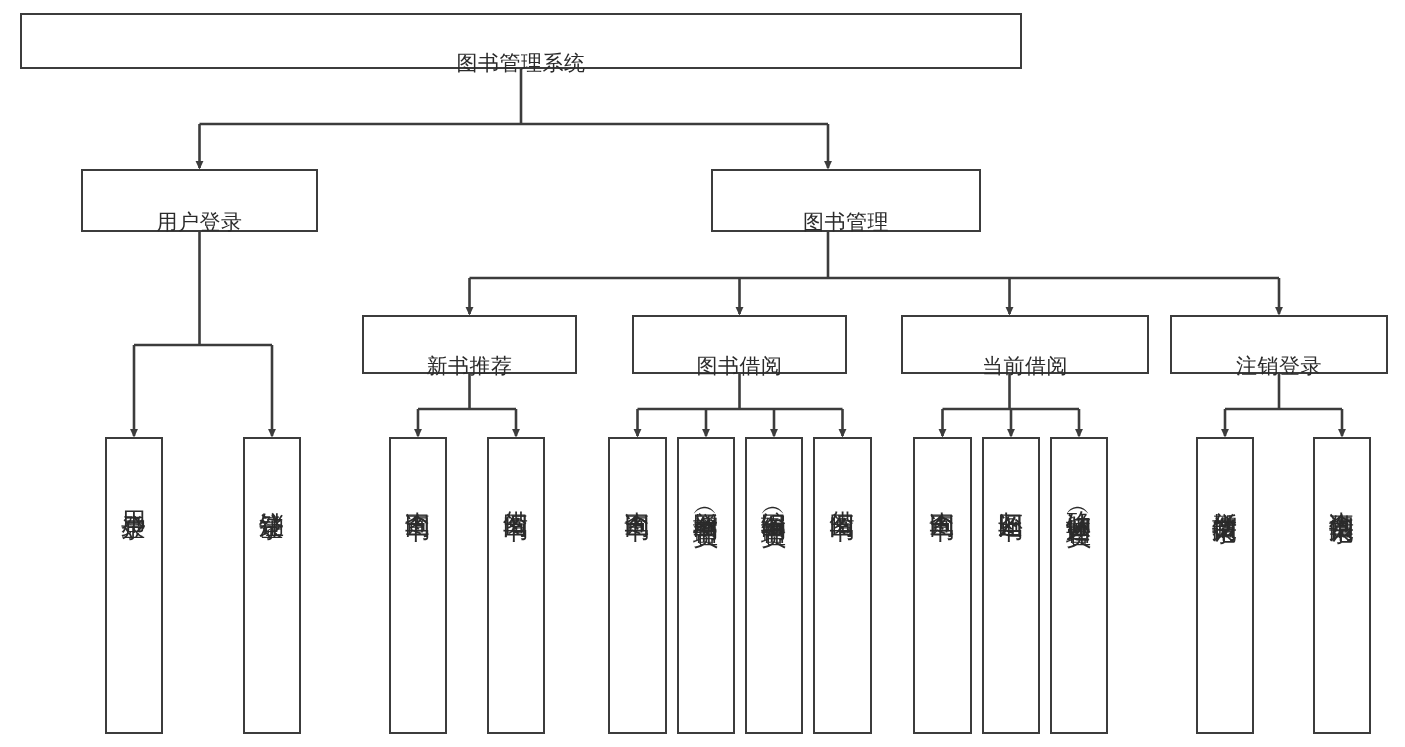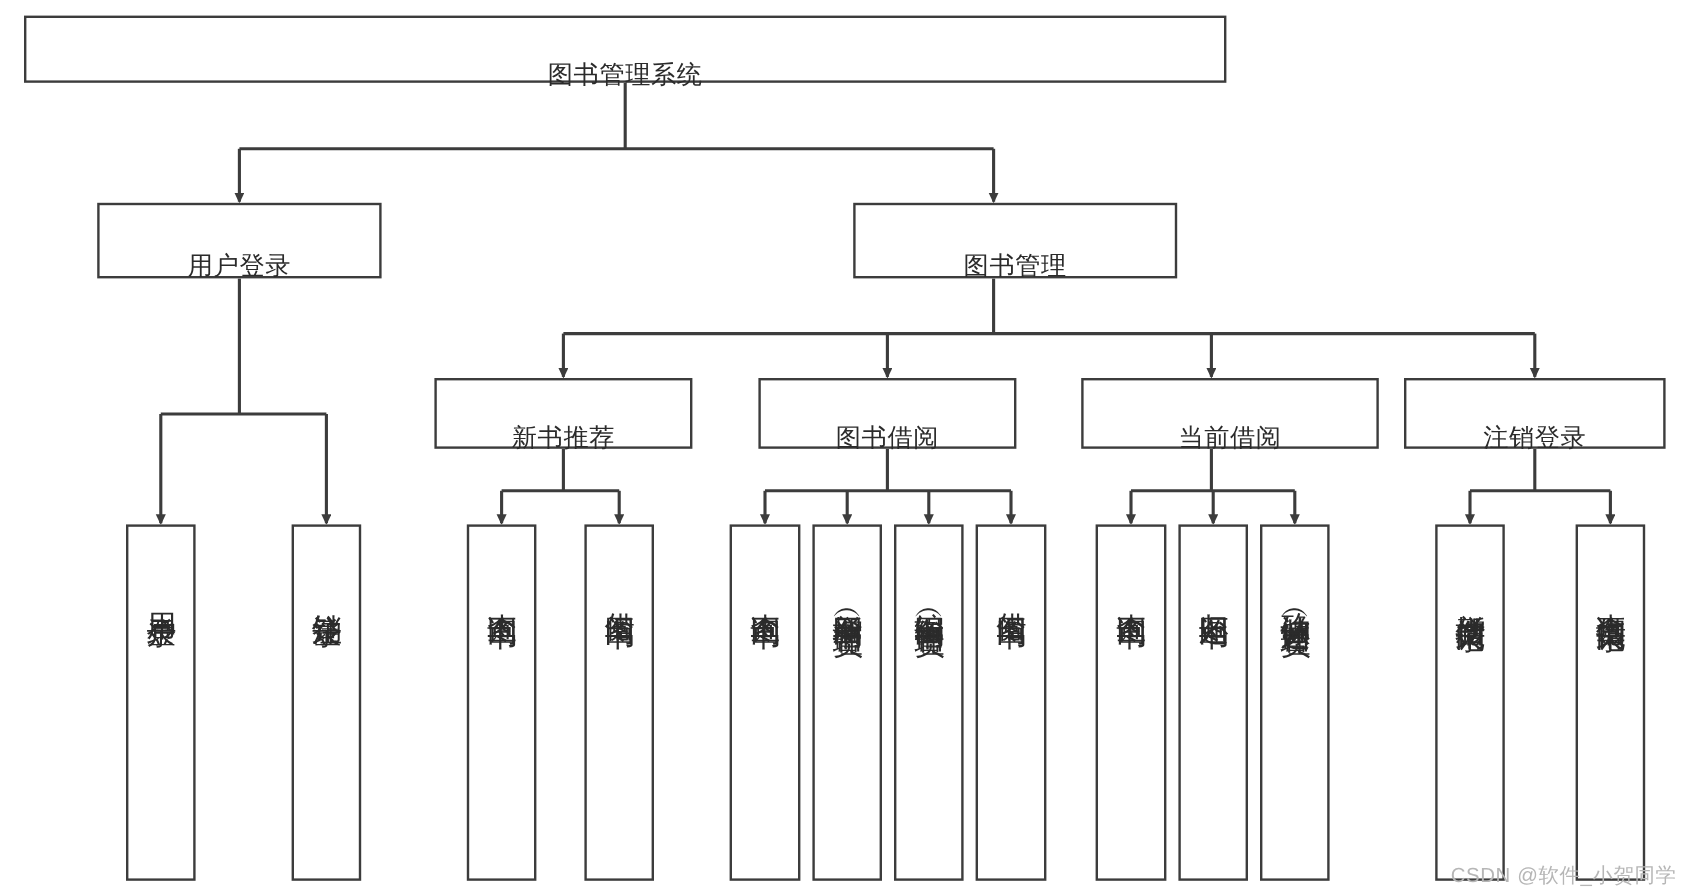--- a/index.html
+++ b/index.html
@@ -176,14 +176,13 @@
         <span class="label">确认归还（管理员）</span>
       </div>
       <div class="node vertical" style="left: 1196px; top: 437px; width: 58px; height: 297px;">
         <span class="label">新增借阅记录</span>
       </div>
       <div class="node vertical" style="left: 1313px; top: 437px; width: 58px; height: 297px;">
         <span class="label">查询借阅记录</span>
       </div>
     </div>
 
-  <div id="watermark">CSDN @软件_小贺同学</div>
 </div>
 
 </body></html>

